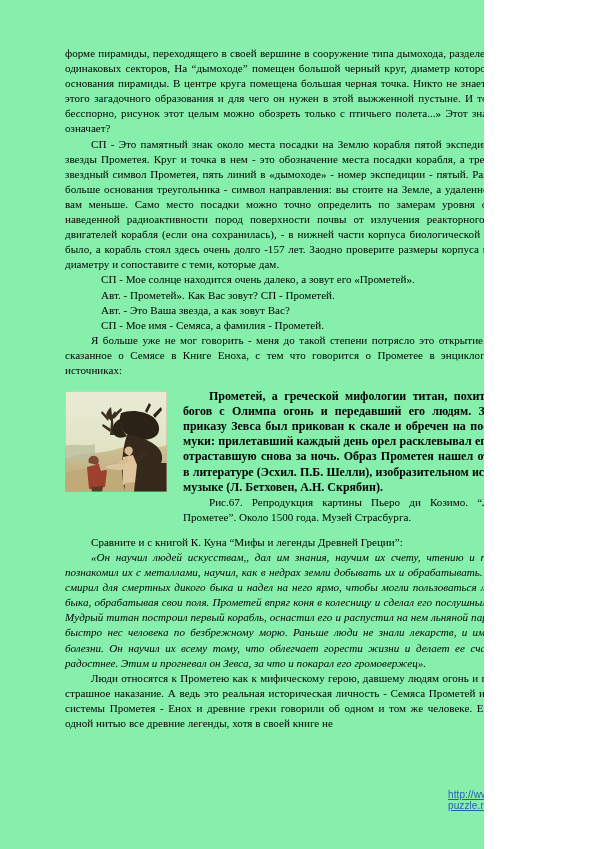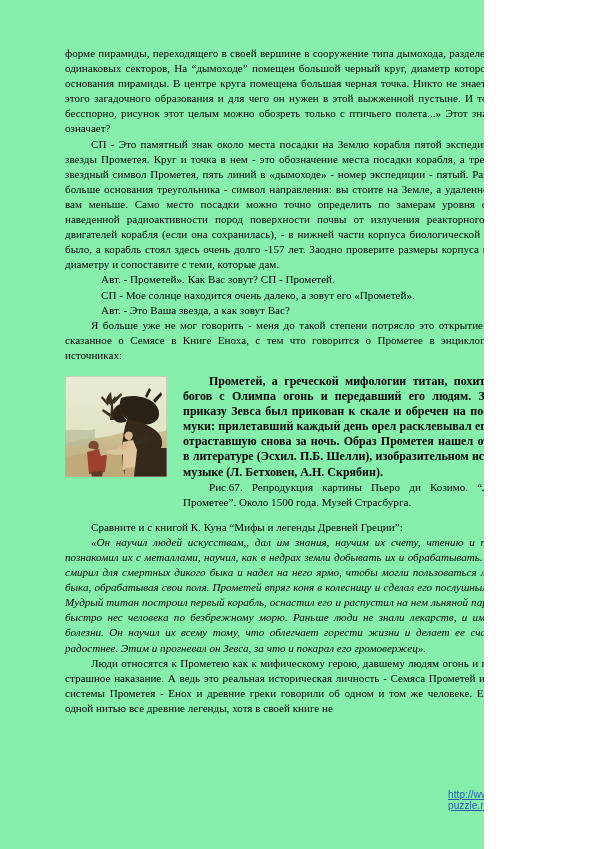--- a/index.html
+++ b/index.html
@@ -104,23 +104,24 @@
 
 <div class="page">
 
   <div class="content">
 
     <p class="flow">форме пирамиды, переходящего в своей вершине в сооружение типа дымохода, разделенного на 5 одинаковых секторов, На “дымоходе” помещен большой черный круг, диаметр которого больше основания пирамиды. В центре круга помещена большая черная точка. Никто не знает создателя этого загадочного образования и для чего он нужен в этой выжженной пустыне. И только одно бесспорно, рисунок этот целым можно обозреть только с птичьего полета...» Этот знак? Что он означает?</p>
 
     <p class="indent">СП - Это памятный знак около места посадки на Землю корабля пятой экспедиции людей звезды Прометея. Круг и точка в нем - это обозначение места посадки корабля, а треугольник - звездный символ Прометея, пять линий в «дымоходе» - номер экспедиции - пятый. Размер крута больше основания треугольника - символ направления: вы стоите на Земле, а удаленное кажется вам меньше. Само место посадки можно точно определить по замерам уровня остаточной наведенной радиоактивности пород поверхности почвы от излучения реакторного отсека и двигателей корабля (если она сохранилась), - в нижней части корпуса биологической защиты не было, а корабль стоял здесь очень долго -157 лет. Заодно проверите размеры корпуса корабля по диаметру и сопоставите с теми, которые дам.</p>
 
     <div class="dialogue">
+      <div class="line">СП - Мое солнце находится очень далеко, а зовут его «Прометей».</div>
       <div class="line">Авт. - Прометей». Как Вас зовут? СП - Прометей.</div>
-      <div class="line">СП - Мое солнце находится очень далеко, а зовут его «Прометей».</div>
       <div class="line">Авт. - Это Ваша звезда, а как зовут Вас?</div>
+      <div class="line">СП - Мое имя - Семяса, а фамилия - Прометей.</div>
     </div>
 
     <p class="indent">Я больше уже не мог говорить - меня до такой степени потрясло это открытие. Сравните сказанное о Семясе в Книге Еноха, с тем что говорится о Прометее в энциклопедических источниках:</p>
 
     <div class="figure-row">
 
       <div class="figure">
         <svg width="102" height="101" viewBox="0 0 102 101">
           <defs>
             <linearGradient id="sky" x1="0" y1="0" x2="0" y2="1">

